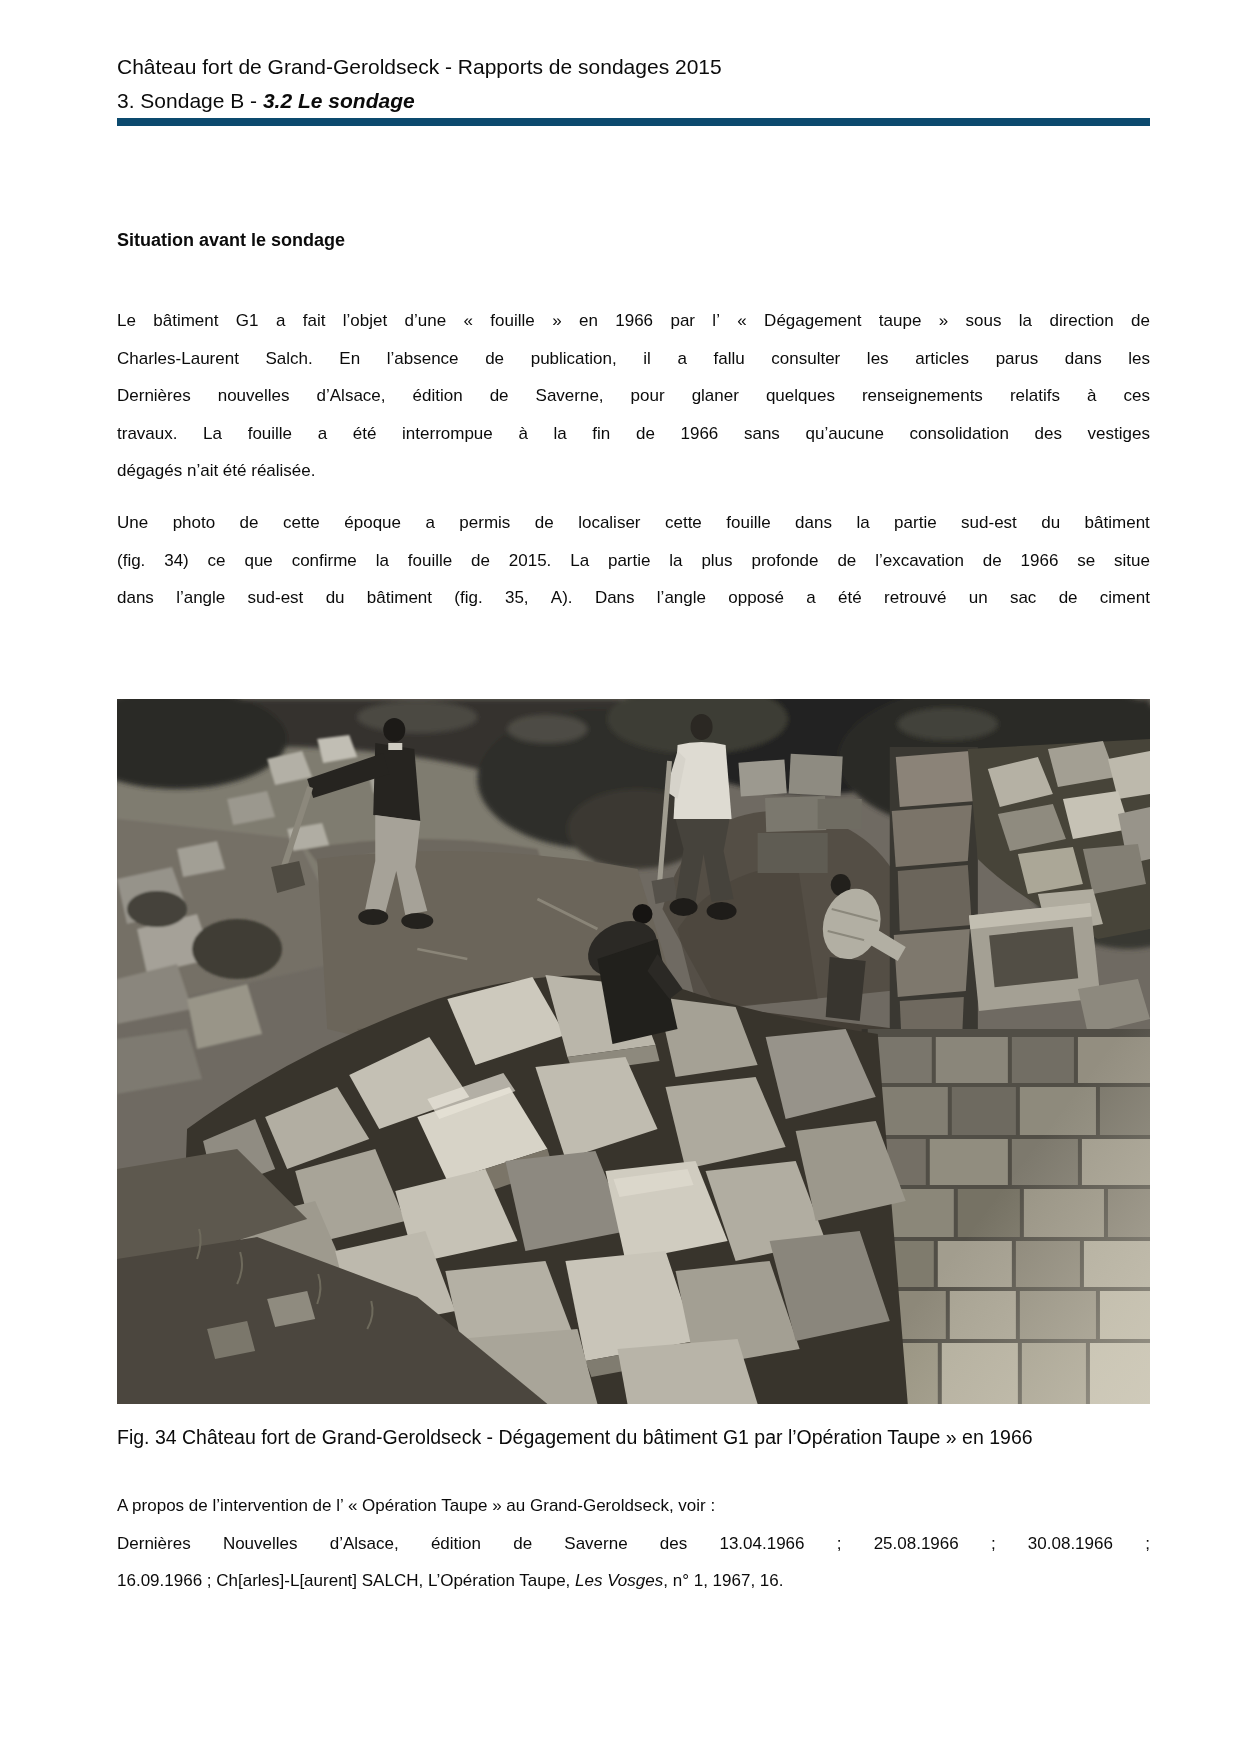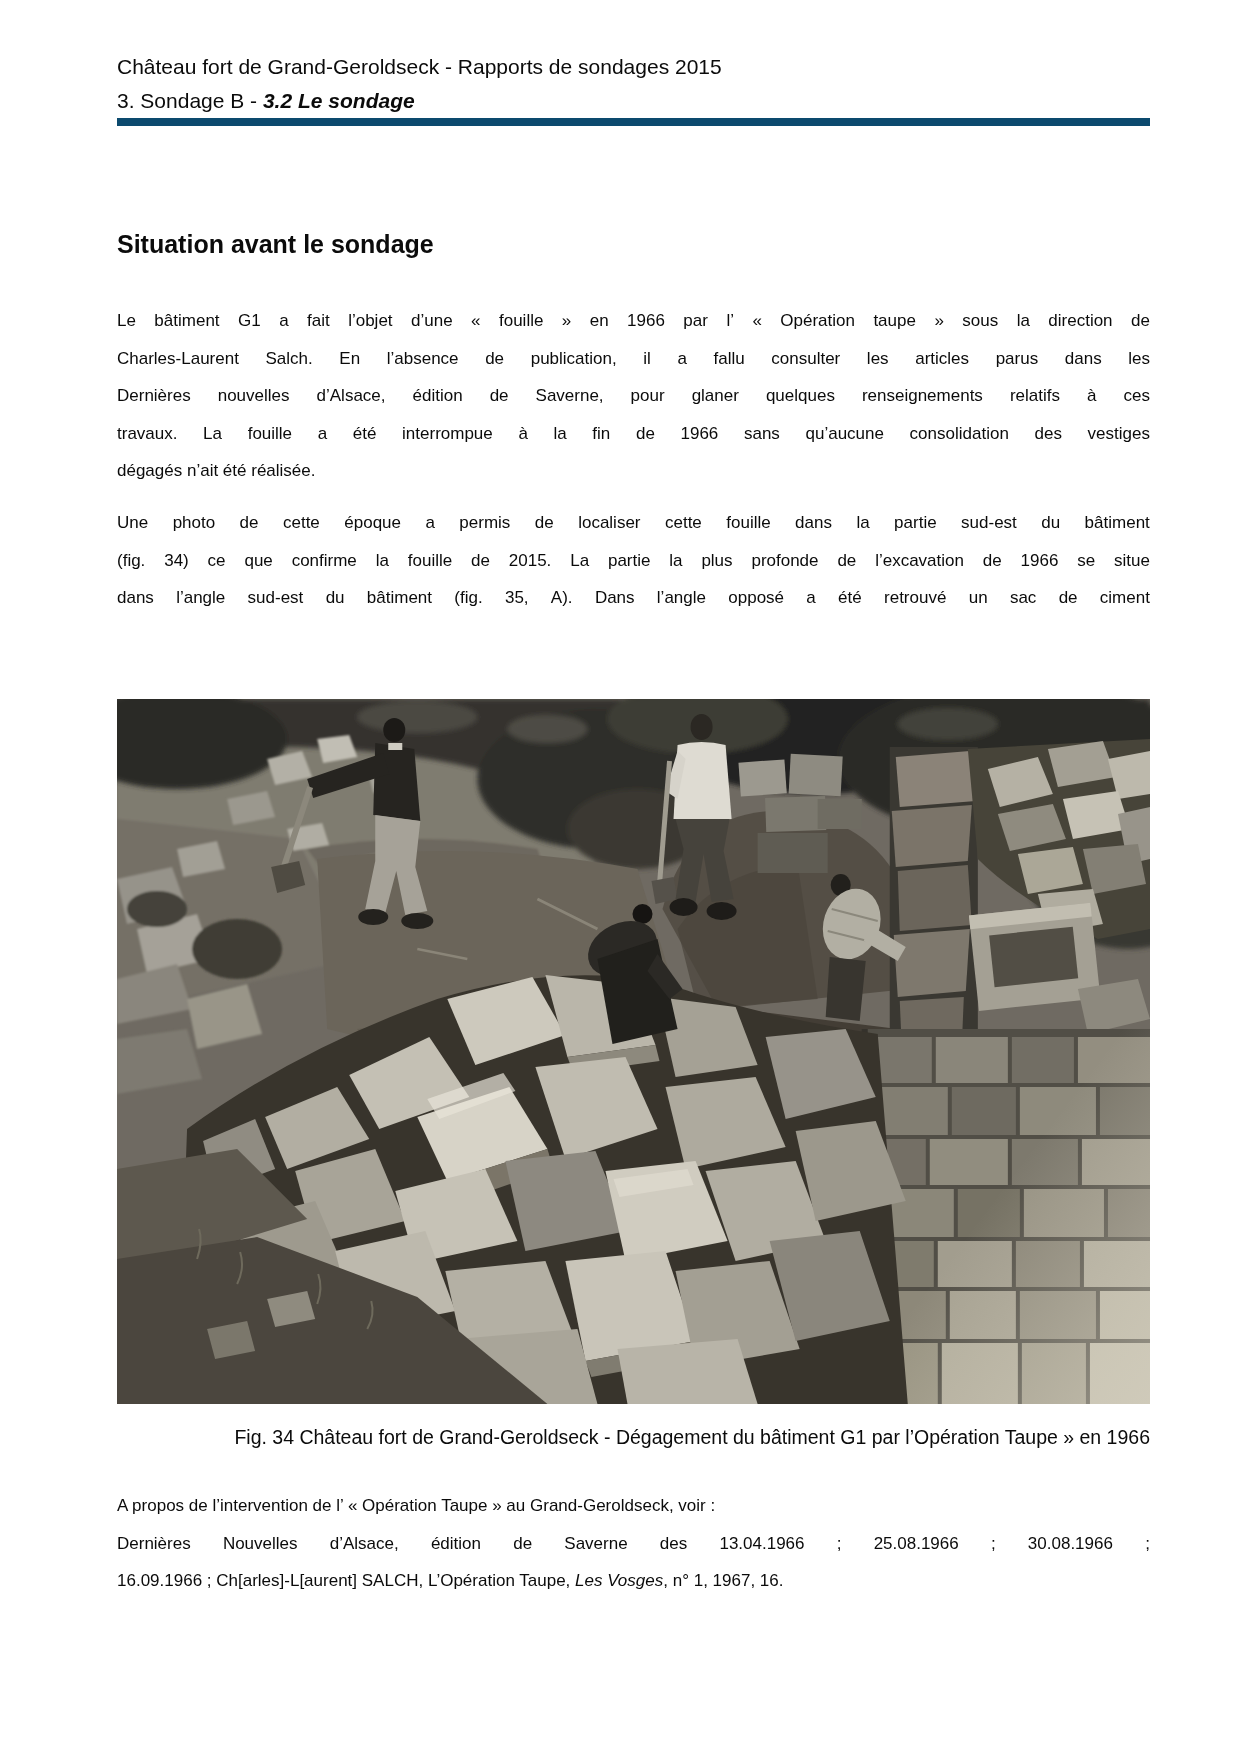--- a/index.html
+++ b/index.html
@@ -6,34 +6,34 @@
   body{
     width:1241px;height:1755px;background:#ffffff;position:relative;
     font-family:"Liberation Sans",sans-serif;color:#0b0b0b;overflow:hidden;
   }
   .abs{position:absolute}
   .content{left:117px;width:1033px}
 
   .doc-header{top:50px;font-size:21px;line-height:34px;padding-bottom:0;border-bottom:8px solid #0c4a6e}
   .doc-header .bi{font-weight:bold;font-style:italic}
 
-  .section-heading{top:230px;font-size:25px;font-weight:bold;margin:0}
+  .section-heading{top:230px;font-size:18px;font-weight:bold;margin:0}
 
   .para{font-size:17px;line-height:37.5px}
   .jline{height:37.5px;white-space:nowrap}
   .jflex{display:flex;justify-content:space-between;white-space:normal}
   #para1{top:302px}
   #para2{top:504px}
   #refs{top:1487px}
   #refs .plain{white-space:normal}
 
   .photo-frame{top:699px;height:705px;margin:0;padding:0}
   .photo-frame svg{display:block;width:100%;height:100%}
 
-  .caption{top:1424px;text-align:right;font-size:19.5px;line-height:26px}
+  .caption{top:1424px;text-align:left;font-size:19.5px;line-height:26px}
   em{font-style:italic}
 </style>
 </head>
 <body>
 
 <header class="abs content doc-header">
   <div>Château fort de Grand-Geroldseck - Rapports de sondages 2015</div>
   <div><span>3. Sondage B - </span><span class="bi">3.2 Le sondage</span></div>
 </header>
 
@@ -49,21 +49,21 @@
       <span>l’objet</span>
       <span>d’une</span>
       <span>«</span>
       <span>fouille</span>
       <span>»</span>
       <span>en</span>
       <span>1966</span>
       <span>par</span>
       <span>l’</span>
       <span>«</span>
-      <span>Opération</span>
+      <span>Dégagement</span>
       <span>taupe</span>
       <span>»</span>
       <span>sous</span>
       <span>la</span>
       <span>direction</span>
       <span>de</span>
     </div>
   <div class="jline jflex">
       <span>Charles-Laurent</span>
       <span>Salch.</span>

